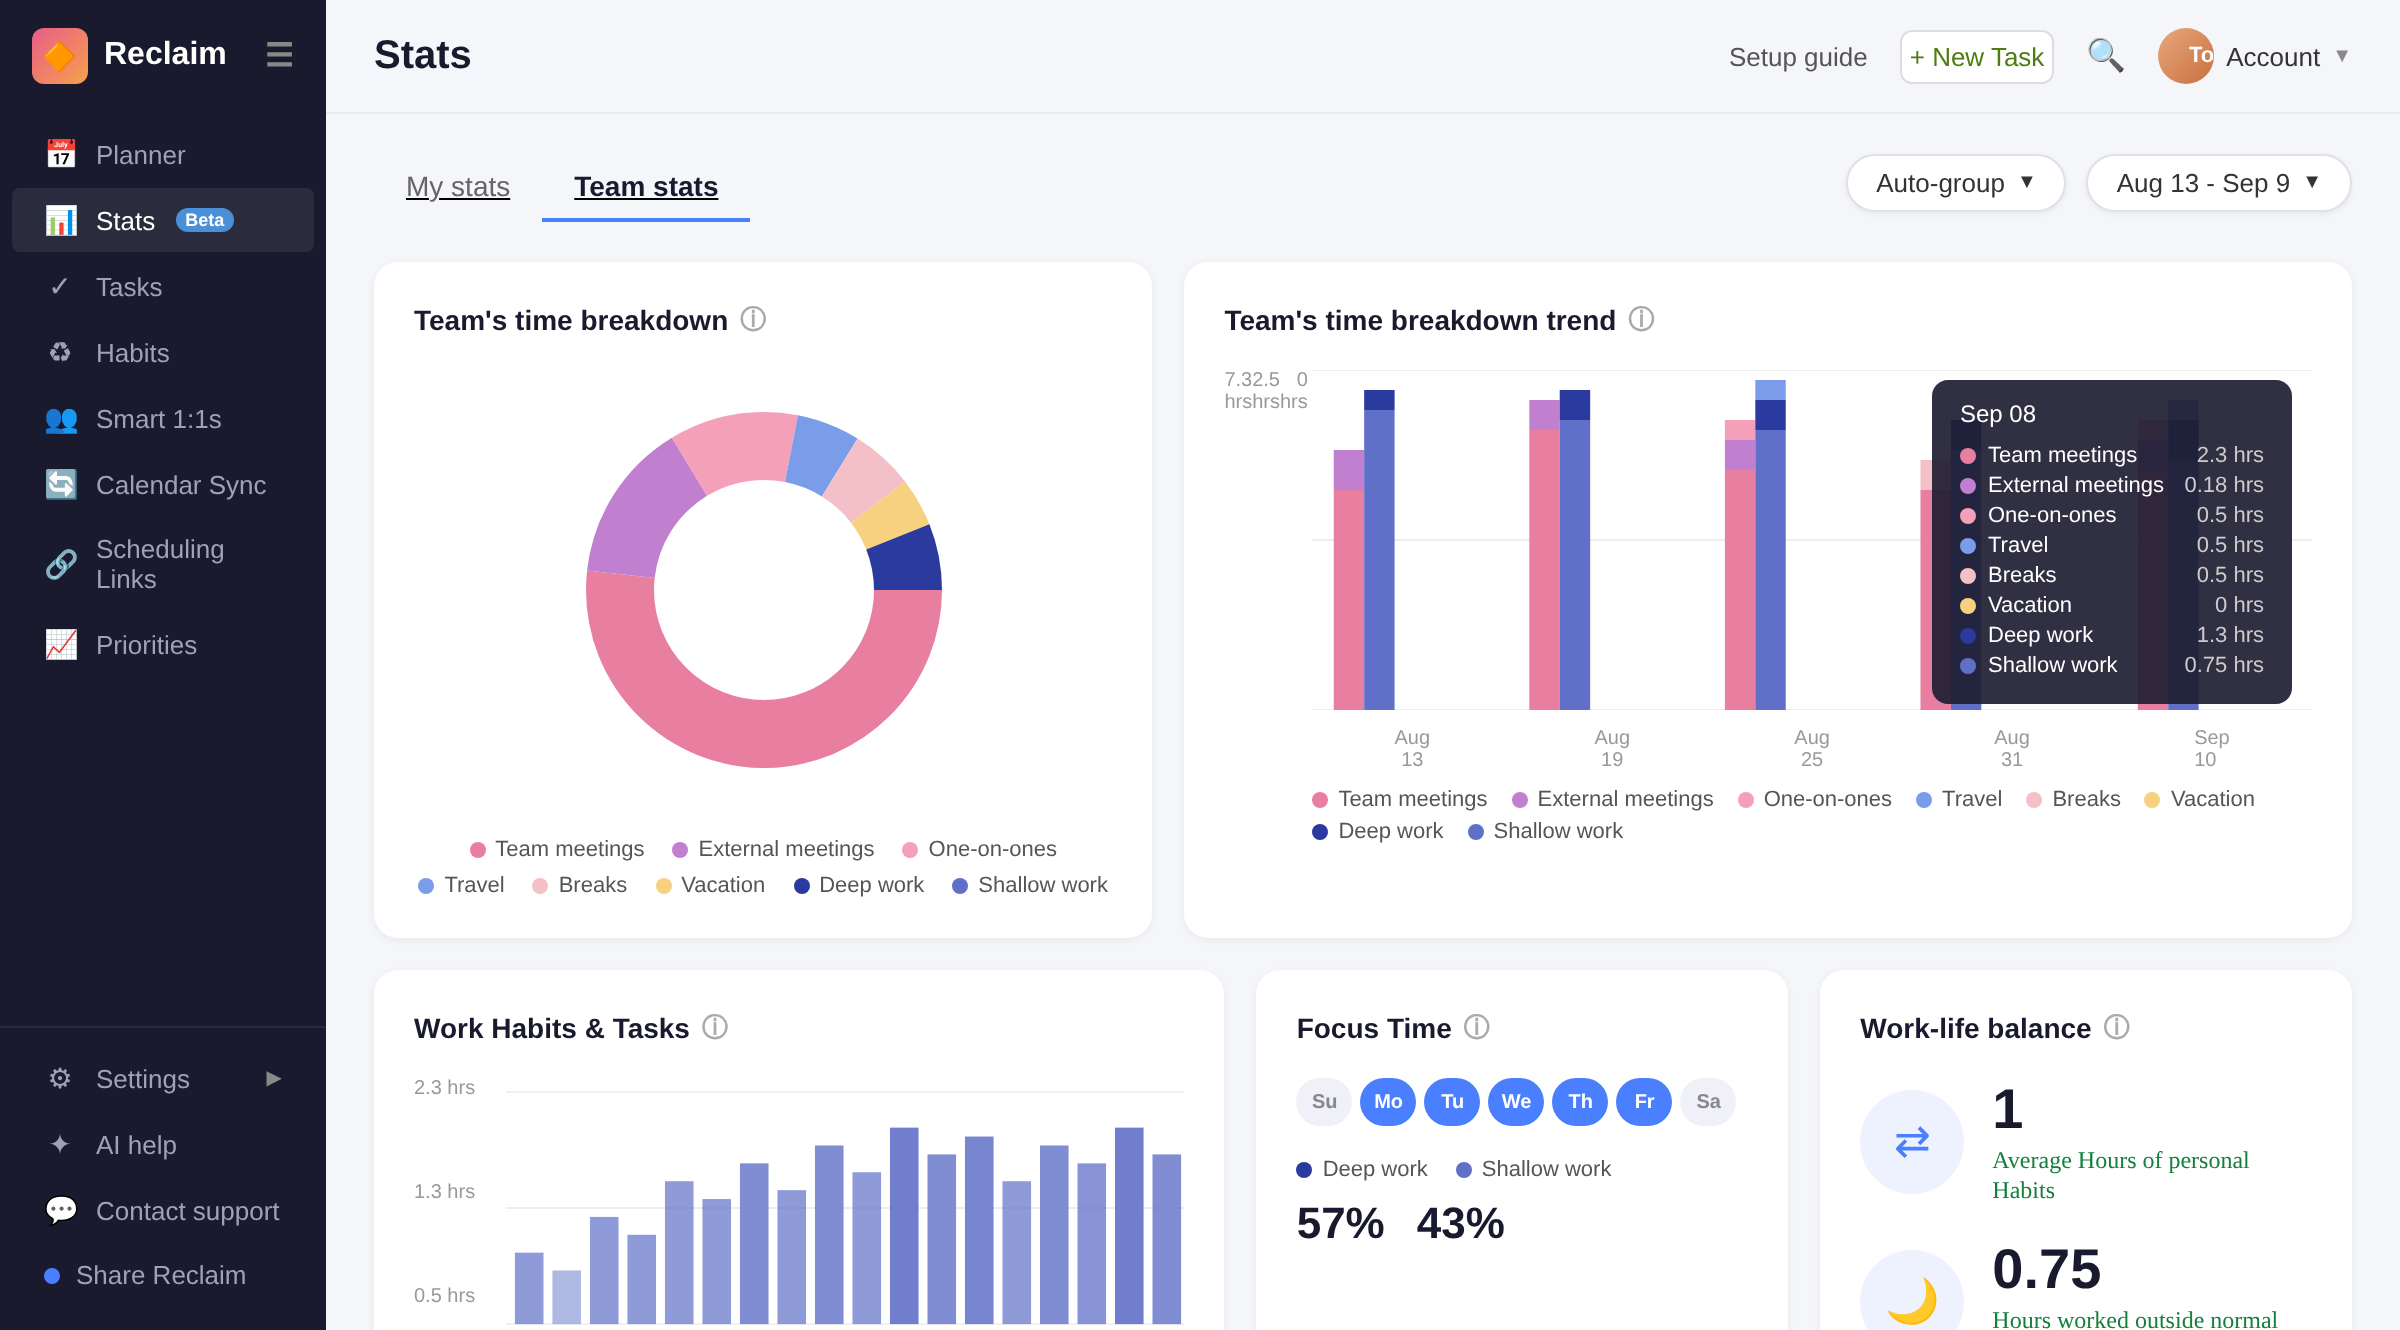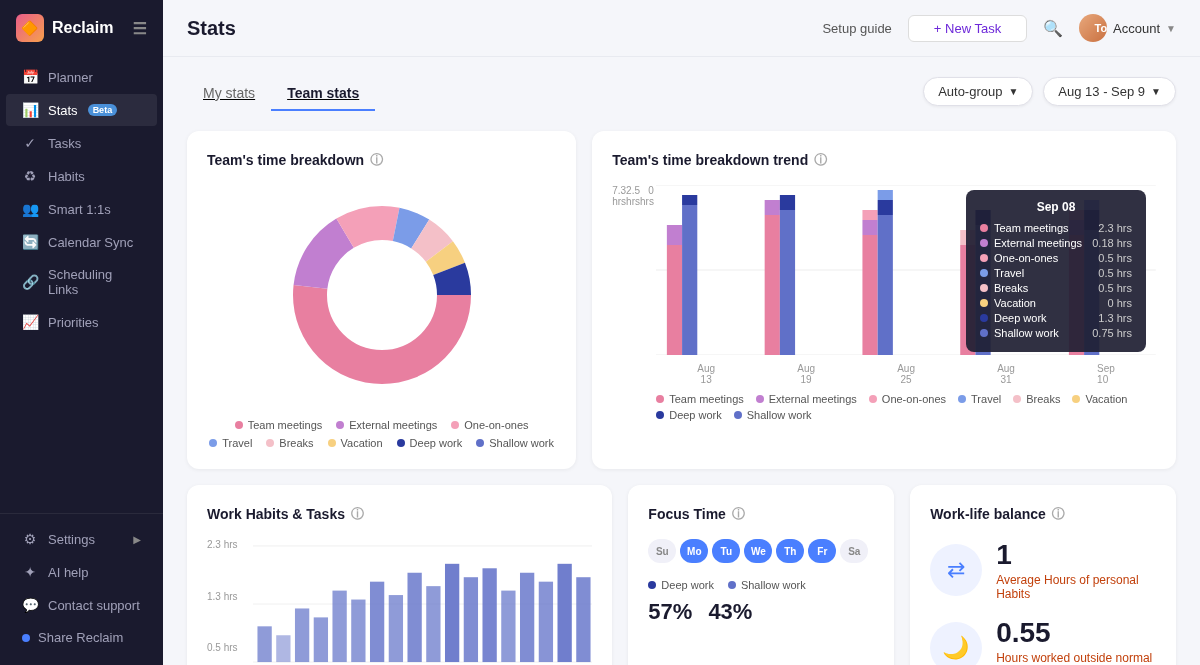--- a/index.html
+++ b/index.html
@@ -96,22 +96,22 @@
       padding: 14px 24px;
       background: #f5f6fa;
       border-bottom: 1px solid #e8eaf0;
     }
     .header-title { font-size: 20px; font-weight: 700; color: #1a1a2e; }
     .header-right { display: flex; align-items: center; gap: 16px; }
     .setup-guide { font-size: 13px; color: #555; cursor: pointer; }
     .new-task-btn {
       display: flex; align-items: center; gap: 4px;
       background: #fff; border: 1px solid #ddd;
-      padding: 5px 25px; border-radius: 6px;
-      font-size: 13px; cursor: pointer; color: #6d28d9;
+      padding: 5px 4px; border-radius: 6px;
+      font-size: 13px; cursor: pointer; color: #4d7c0f;
     }
     .search-icon-btn { cursor: pointer; color: #666; font-size: 16px; }
     .account-btn {
       display: flex; align-items: center; gap: 6px;
       cursor: pointer; font-size: 13px; color: #333;
     }
     .avatar {
       width: 28px; height: 28px;
       border-radius: 50%;
       background: linear-gradient(135deg, #e8a87c, #c97040);
@@ -222,21 +222,21 @@
       position: absolute;
       right: 10px; top: 5px;
       background: rgba(30,30,50,0.92);
       color: #fff;
       border-radius: 8px;
       padding: 10px 14px;
       font-size: 11px;
       min-width: 180px;
       z-index: 10;
     }
-    .tooltip-title { font-weight: 700; margin-bottom: 8px; font-size: 12px; text-align: center; }
+    .tooltip-title { font-weight: 400; margin-bottom: 8px; font-size: 12px; }
     .tooltip-row {
       display: flex; align-items: center; justify-content: space-between;
       margin: 3px 0;
     }
     .tooltip-row-left { display: flex; align-items: center; gap: 6px; }
     .tooltip-dot { width: 8px; height: 8px; border-radius: 50%; flex-shrink: 0; }
     .tooltip-val { color: #ccc; font-size: 11px; margin-left: 10px; }
 
     
     .focus-time-text { font-size: 13px; color: #444; margin-bottom: 12px; line-height: 1.5; }
@@ -261,21 +261,21 @@
       margin-bottom: 16px;
     }
     .wlb-icon-circle {
       width: 52px; height: 52px;
       border-radius: 50%;
       background: #eef2ff;
       display: flex; align-items: center; justify-content: center;
       font-size: 22px; flex-shrink: 0;
     }
     .wlb-number { font-size: 28px; font-weight: 800; color: #1a1a2e; }
-    .wlb-desc { font-size: 12px; color: #c2410c; margin-top: 2px; }
+    .wlb-desc { font-size: 12px; color: #15803d; margin-top: 2px; font-family: Liberation Serif, serif; }
 
     .tabs-row { display: flex; justify-content: space-between; align-items: flex-start; }
   </style>
 </head>
 <body>
 
 <div class="sidebar">
   <div class="sidebar-logo">
     <div class="logo-icon">🔶</div>
     <span>Reclaim</span>
@@ -695,21 +695,21 @@
         <div class="wlb-row">
           <div class="wlb-icon-circle" style="color:#4a7fff;">⇄</div>
           <div>
             <div class="wlb-number">1</div>
             <div class="wlb-desc">Average Hours of personal Habits</div>
           </div>
         </div>
         <div class="wlb-row">
           <div class="wlb-icon-circle" style="background:#eef2ff; color:#4a7fff;">🌙</div>
           <div>
-            <div class="wlb-number">0.55</div>
+            <div class="wlb-number">0.75</div>
             <div class="wlb-desc">Hours worked outside normal hours</div>
           </div>
         </div>
       </div>
 
     </div>
   </div>
 </div>
 
 </body></html>

